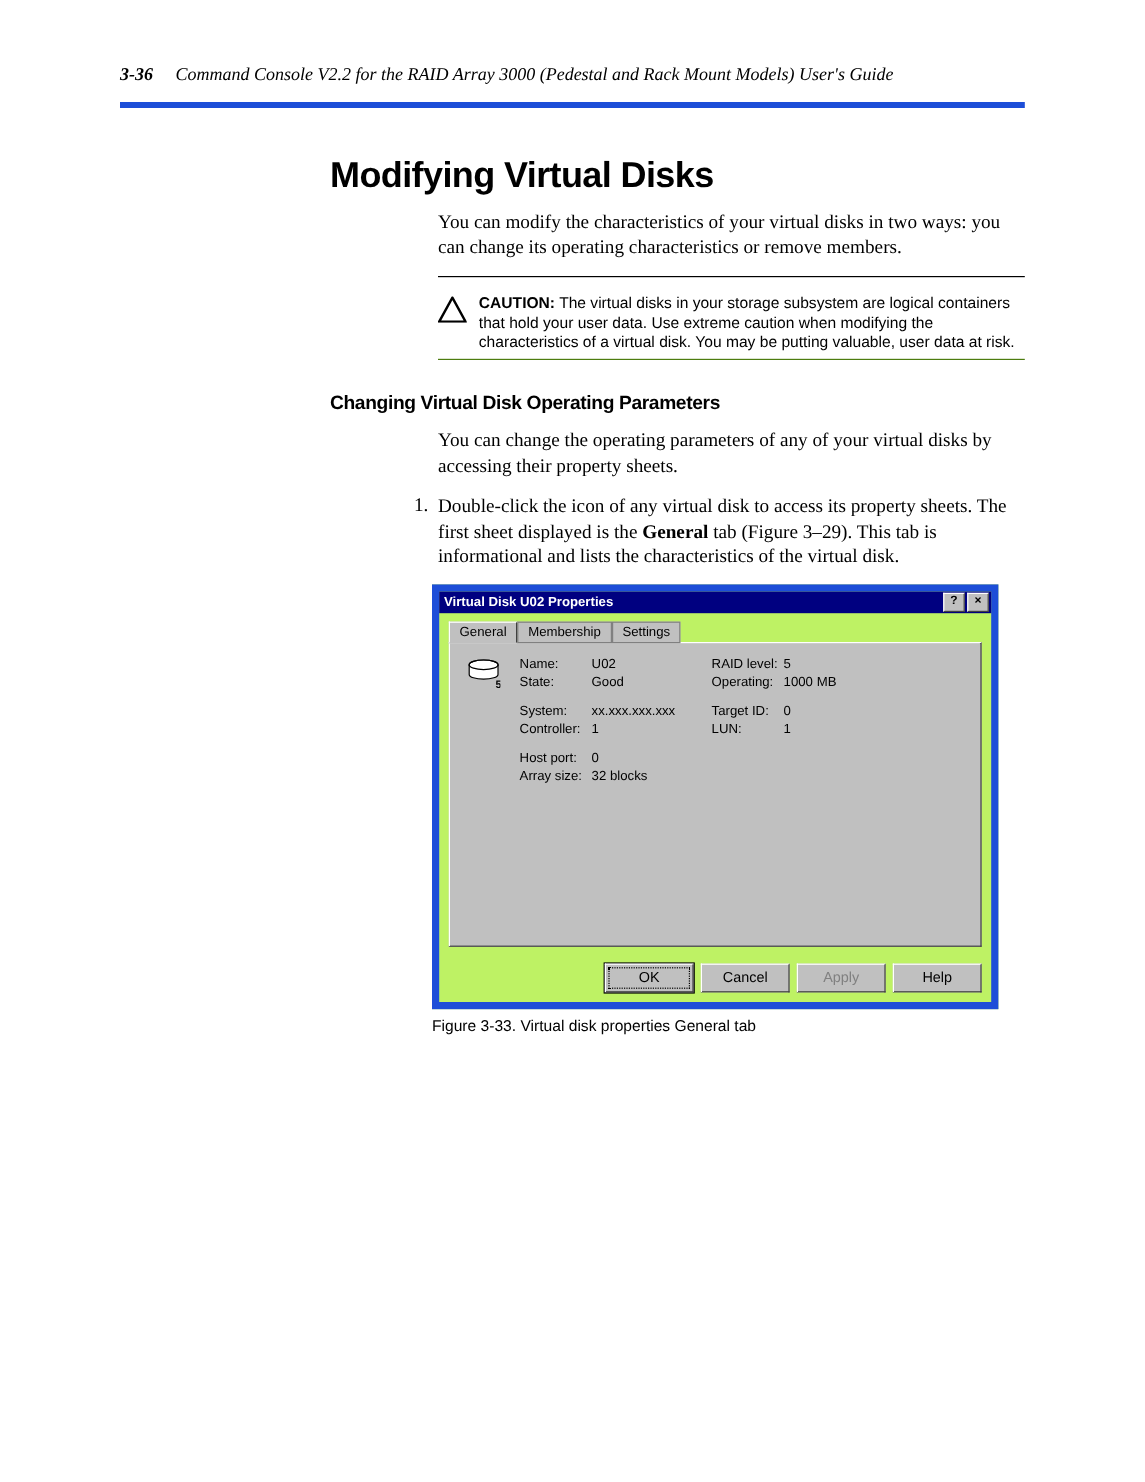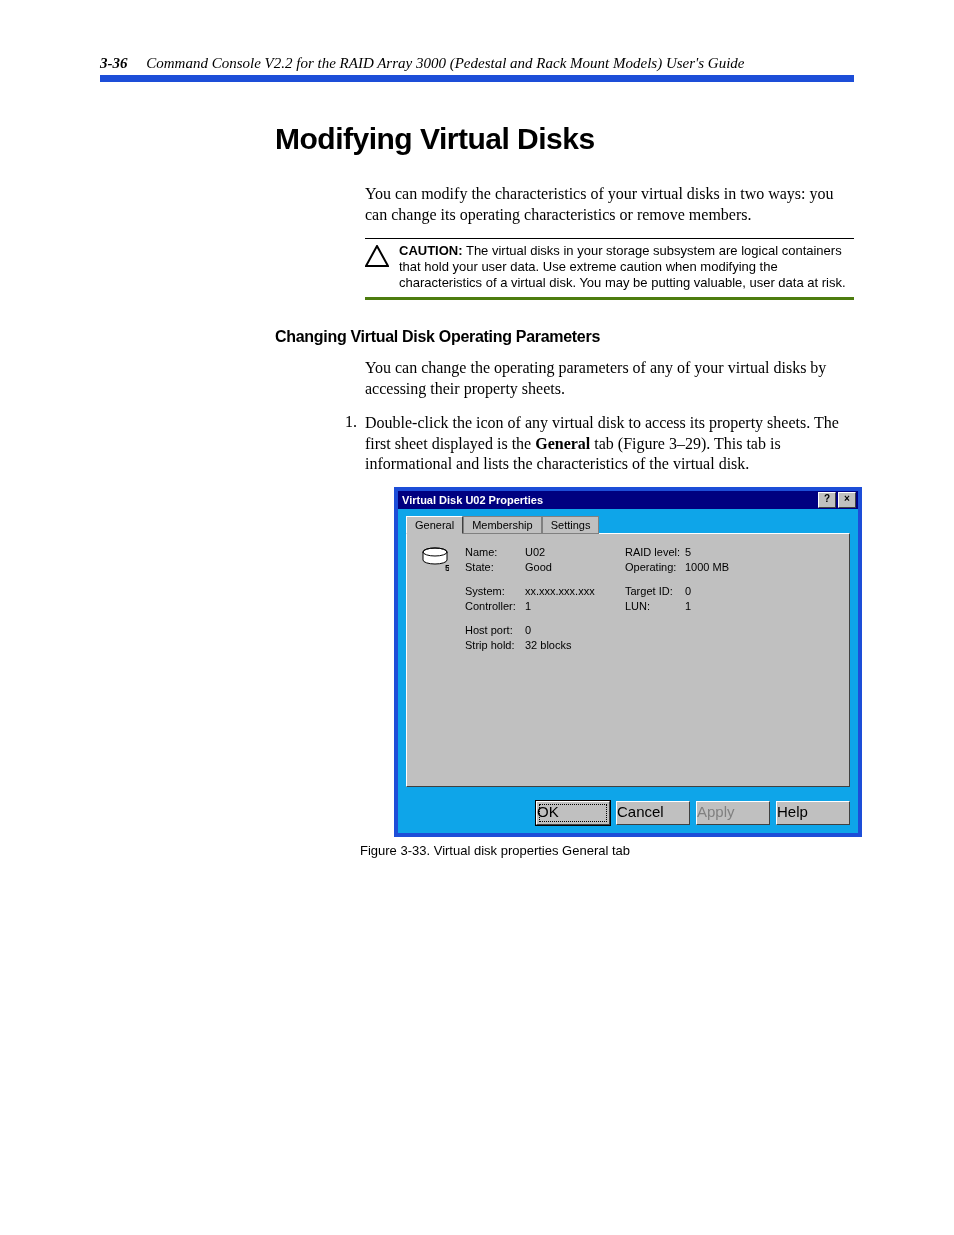--- a/index.html
+++ b/index.html
@@ -7,58 +7,58 @@
     padding: 0;
     background: #fff;
     font-family: "Times New Roman", Times, serif;
     color: #000;
     width: 954px;
   }
   .page {
     padding: 55px 100px 60px 100px;
   }
   .header-line {
-    border-bottom: 7px solid #1d4ed8;
-    padding-bottom: 3px;
+    border-bottom: 5px solid #1d4ed8;
+    padding-bottom: 13px;
     margin-bottom: 40px;
     font-size: 15px;
   }
   .page-num {
     font-weight: bold;
     font-style: italic;
   }
   .header-title {
     font-style: italic;
   }
   h1 {
     font-family: "Arial Narrow", Arial, sans-serif;
     font-weight: bold;
     font-stretch: condensed;
     font-size: 30px;
-    margin: 0 0 28px 175px;
+    margin: 0 0 12px 175px;
     letter-spacing: -0.5px;
   }
   h2 {
     font-family: "Arial Narrow", Arial, sans-serif;
     font-weight: bold;
     font-stretch: condensed;
     font-size: 16px;
     margin: 28px 0 12px 175px;
     letter-spacing: -0.3px;
   }
   .body-p {
     margin: 0 0 12px 265px;
     font-size: 16px;
     line-height: 1.3;
   }
   .caution-box {
     margin: 10px 0 18px 265px;
     border-top: 1px solid #000;
-    border-bottom: 3px solid #4d7c0f;
-    padding: 4px 4px 6px 0;
+    border-bottom: 1px solid #4d7c0f;
+    padding: 14px 4px 6px 0;
     display: flex;
     gap: 10px;
     align-items: flex-start;
     font-family: Arial, Helvetica, sans-serif;
     font-size: 13px;
     line-height: 1.25;
   }
   .caution-icon {
     flex: 0 0 auto;
     margin-top: 2px;
@@ -76,25 +76,24 @@
   .numbered .txt {
     display: block;
     margin-left: 20px;
     margin-top: -20px;
   }
   .fig-wrap {
     margin: 8px 0 0 260px;
   }
   .dialog {
     width: 460px;
-    background: #0ea5e9;
-    border: 4px solid #1d4ed8;
+    background: #bef264;
+    border: 6px solid #1d4ed8;
     font-family: "MS Sans Serif", Tahoma, Arial, sans-serif;
     font-size: 11px;
-    margin-left: 34px;
   }
   .titlebar {
     background: #000080;
     color: #fff;
     display: flex;
     align-items: center;
     height: 18px;
     padding: 0 2px 0 4px;
     font-weight: bold;
   }
@@ -165,22 +164,22 @@
     gap: 6px;
     padding: 6px 8px 8px 8px;
   }
   .winbtn {
     width: 72px;
     height: 22px;
     background: #c0c0c0;
     border: 1px solid #fff;
     border-right-color: #404040;
     border-bottom-color: #404040;
-    font-size: 15px;
-    text-align: left;
+    font-size: 12px;
+    text-align: center;
     line-height: 20px;
     font-family: "MS Sans Serif", Tahoma, Arial, sans-serif;
   }
   .winbtn.default {
     outline: 1px dotted #000;
     outline-offset: -4px;
     box-shadow: 0 0 0 1px #000;
   }
   .winbtn.disabled { color: #808080; }
   .fig-caption {
@@ -273,21 +272,21 @@
             <span class="lbl">LUN:</span>
             <span>1</span>
 
             <span style="grid-column:1/5;height:6px"></span>
 
             <span class="lbl">Host port:</span>
             <span>0</span>
             <span></span>
               <span></span>
 
-            <span class="lbl">Strip hold:</span>
+            <span class="lbl">Array size:</span>
             <span>32 blocks</span>
             <span></span>
               <span></span>
           </div>
         </div>
       </div>
       <div class="btn-row">
         <div class="winbtn default">OK</div>
         <div class="winbtn">Cancel</div>
         <div class="winbtn disabled">Apply</div>

